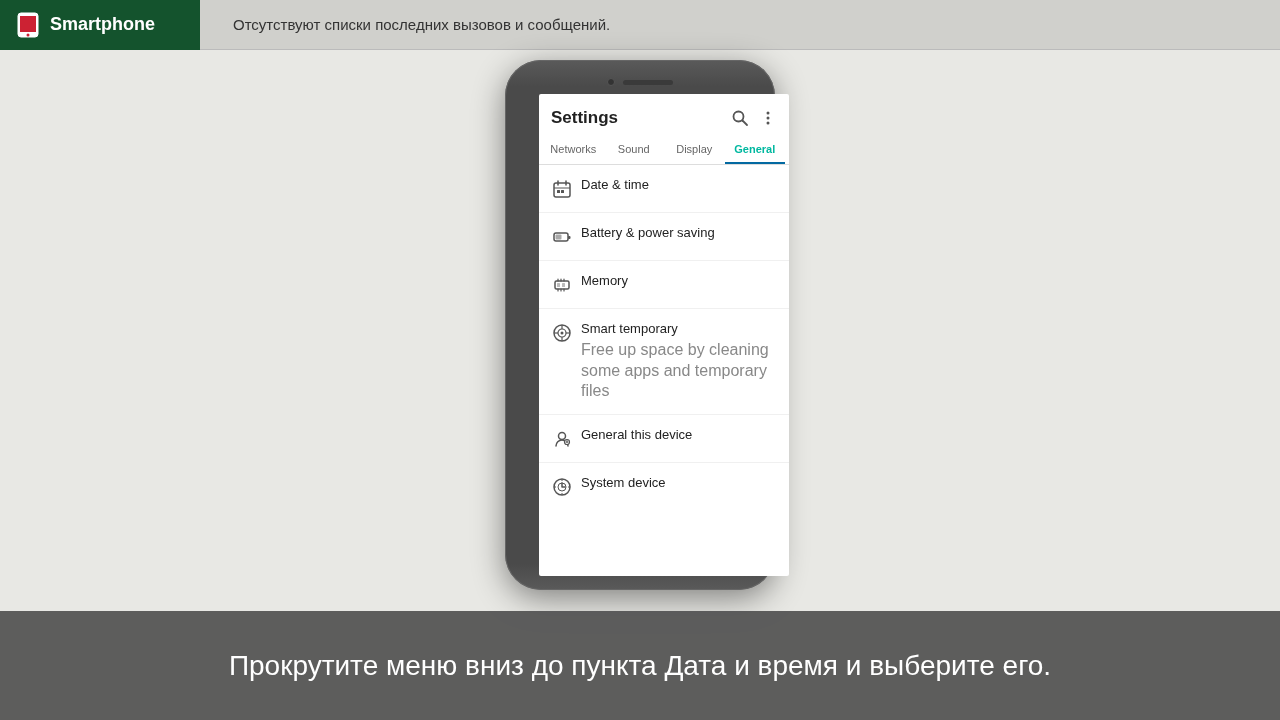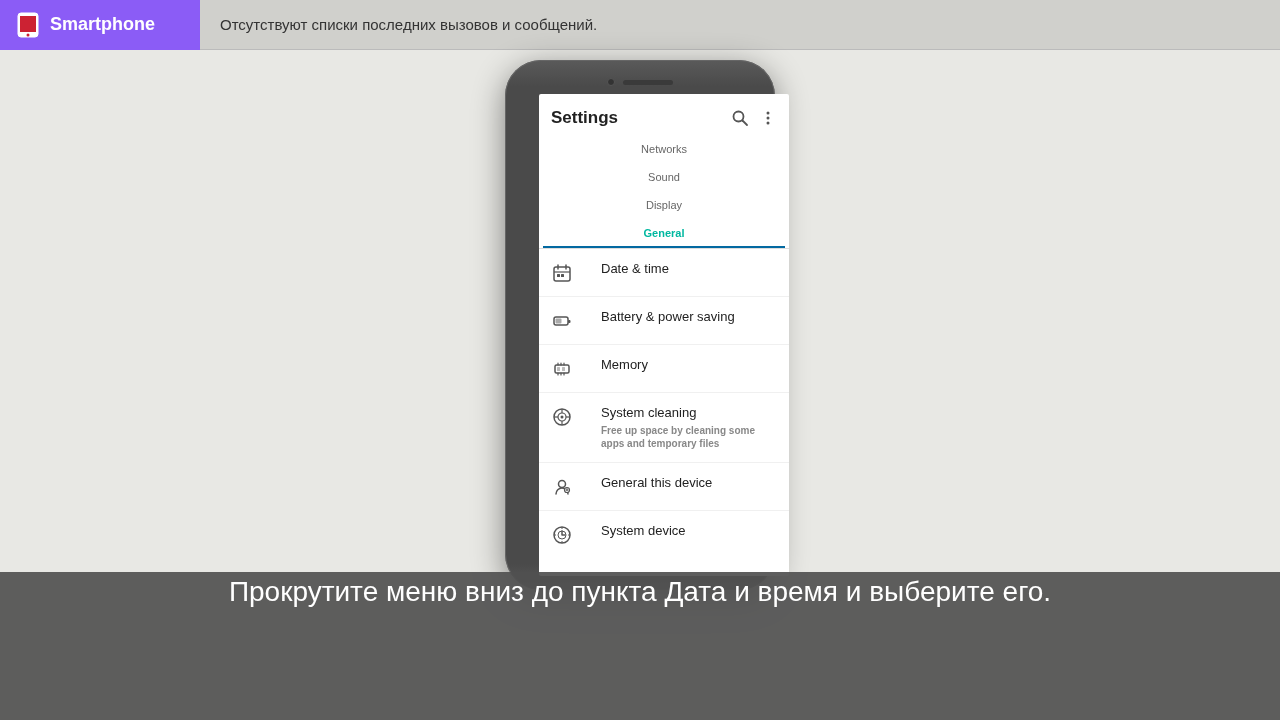--- a/index.html
+++ b/index.html
@@ -16,37 +16,37 @@
     #top-bar {
       position: absolute;
       top: 0; left: 0; right: 0;
       height: 50px;
       background: #d0d0cc;
       display: flex;
       align-items: center;
       border-bottom: 1px solid #bbb;
     }
     #app-logo {
-      background: #8b5cf6;
+      background: #14532d;
       color: white;
       font-weight: bold;
       font-size: 18px;
       padding: 8px 14px;
       height: 50px;
       display: flex;
       align-items: center;
       gap: 8px;
       min-width: 200px;
     }
     #app-logo-icon {
       width: 28px;
       height: 28px;
     }
     #top-message {
-      padding-left: 20px;
+      padding-left: 33px;
       font-size: 15px;
       color: #333;
     }
 
     
     #main-area {
       position: absolute;
       top: 50px;
       left: 0; right: 0;
       bottom: 120px;
@@ -122,21 +122,20 @@
       color: #555;
       font-size: 18px;
       cursor: pointer;
     }
 
     
     #settings-tabs {
       display: flex;
       border-bottom: 1px solid #ddd;
       padding: 0 4px;
-      flex-direction: column;
     }
     .tab {
       flex: 1;
       text-align: center;
       padding: 7px 2px;
       font-size: 11px;
       color: #666;
       cursor: pointer;
       border-bottom: 2px solid transparent;
     }
@@ -149,21 +148,21 @@
     
     #settings-menu {
       padding: 0;
     }
     .menu-item {
       display: flex;
       align-items: flex-start;
       padding: 12px 12px;
       border-bottom: 1px solid #f0f0f0;
       cursor: pointer;
-      gap: 28px;
+      gap: 8px;
     }
     .menu-item:last-child {
       border-bottom: none;
     }
     .menu-icon {
       width: 22px;
       height: 22px;
       color: #555;
       flex-shrink: 0;
       margin-top: 1px;
@@ -173,25 +172,24 @@
     }
     .menu-text {
       flex: 1;
     }
     .menu-label {
       font-size: 13px;
       color: #222;
       line-height: 1.3;
     }
     .menu-sublabel {
-      font-size: 10px;
+      font-size: 16px;
       color: #888;
       line-height: 1.3;
       margin-top: 2px;
-      font-weight: bold;
     }
 
     
     #phone-bottom-bezel {
       width: 100%;
       display: flex;
       align-items: center;
       justify-content: center;
       padding: 10px 0 4px 0;
     }
@@ -205,23 +203,24 @@
     }
     #lg-logo-icon {
       width: 18px;
       height: 18px;
     }
 
     
     #subtitle-bar {
       position: absolute;
       bottom: 0; left: 0; right: 0;
-      height: 148px;
+      height: 109px;
       background: rgba(80, 80, 80, 0.92);
       display: flex;
+      align-items: center;
       justify-content: center;
       margin-top: 37px;
     }
     #subtitle-text {
       color: white;
       font-size: 28px;
       text-align: center;
       line-height: 1.4;
     }
 
@@ -337,21 +336,21 @@
               <circle cx="10" cy="10" r="8" fill="none" stroke="#555" stroke-width="1.5"></circle>
               <circle cx="10" cy="10" r="4" fill="none" stroke="#555" stroke-width="1.2"></circle>
               <circle cx="10" cy="10" r="1.5" fill="#555"></circle>
               <line x1="10" y1="2" x2="10" y2="6" stroke="#555" stroke-width="1.2"></line>
               <line x1="10" y1="14" x2="10" y2="18" stroke="#555" stroke-width="1.2"></line>
               <line x1="2" y1="10" x2="6" y2="10" stroke="#555" stroke-width="1.2"></line>
               <line x1="14" y1="10" x2="18" y2="10" stroke="#555" stroke-width="1.2"></line>
             </svg>
           </div>
           <div class="menu-text">
-            <div class="menu-label">System cleaning</div>
+            <div class="menu-label">Smart temporary</div>
             <div class="menu-sublabel">Free up space by cleaning some apps and temporary files</div>
           </div>
         </div>
 
         <div class="menu-item">
           <div class="menu-icon">
             <svg width="20" height="20" viewBox="0 0 20 20">
               <circle cx="10" cy="7" r="3.5" fill="none" stroke="#555" stroke-width="1.5"></circle>
               <path d="M4 17c0-3.3 2.7-6 6-6s6 2.7 6 6" fill="none" stroke="#555" stroke-width="1.5" stroke-linecap="round"></path>
               <circle cx="15" cy="13" r="2.5" fill="white" stroke="#555" stroke-width="1.2"></circle>

